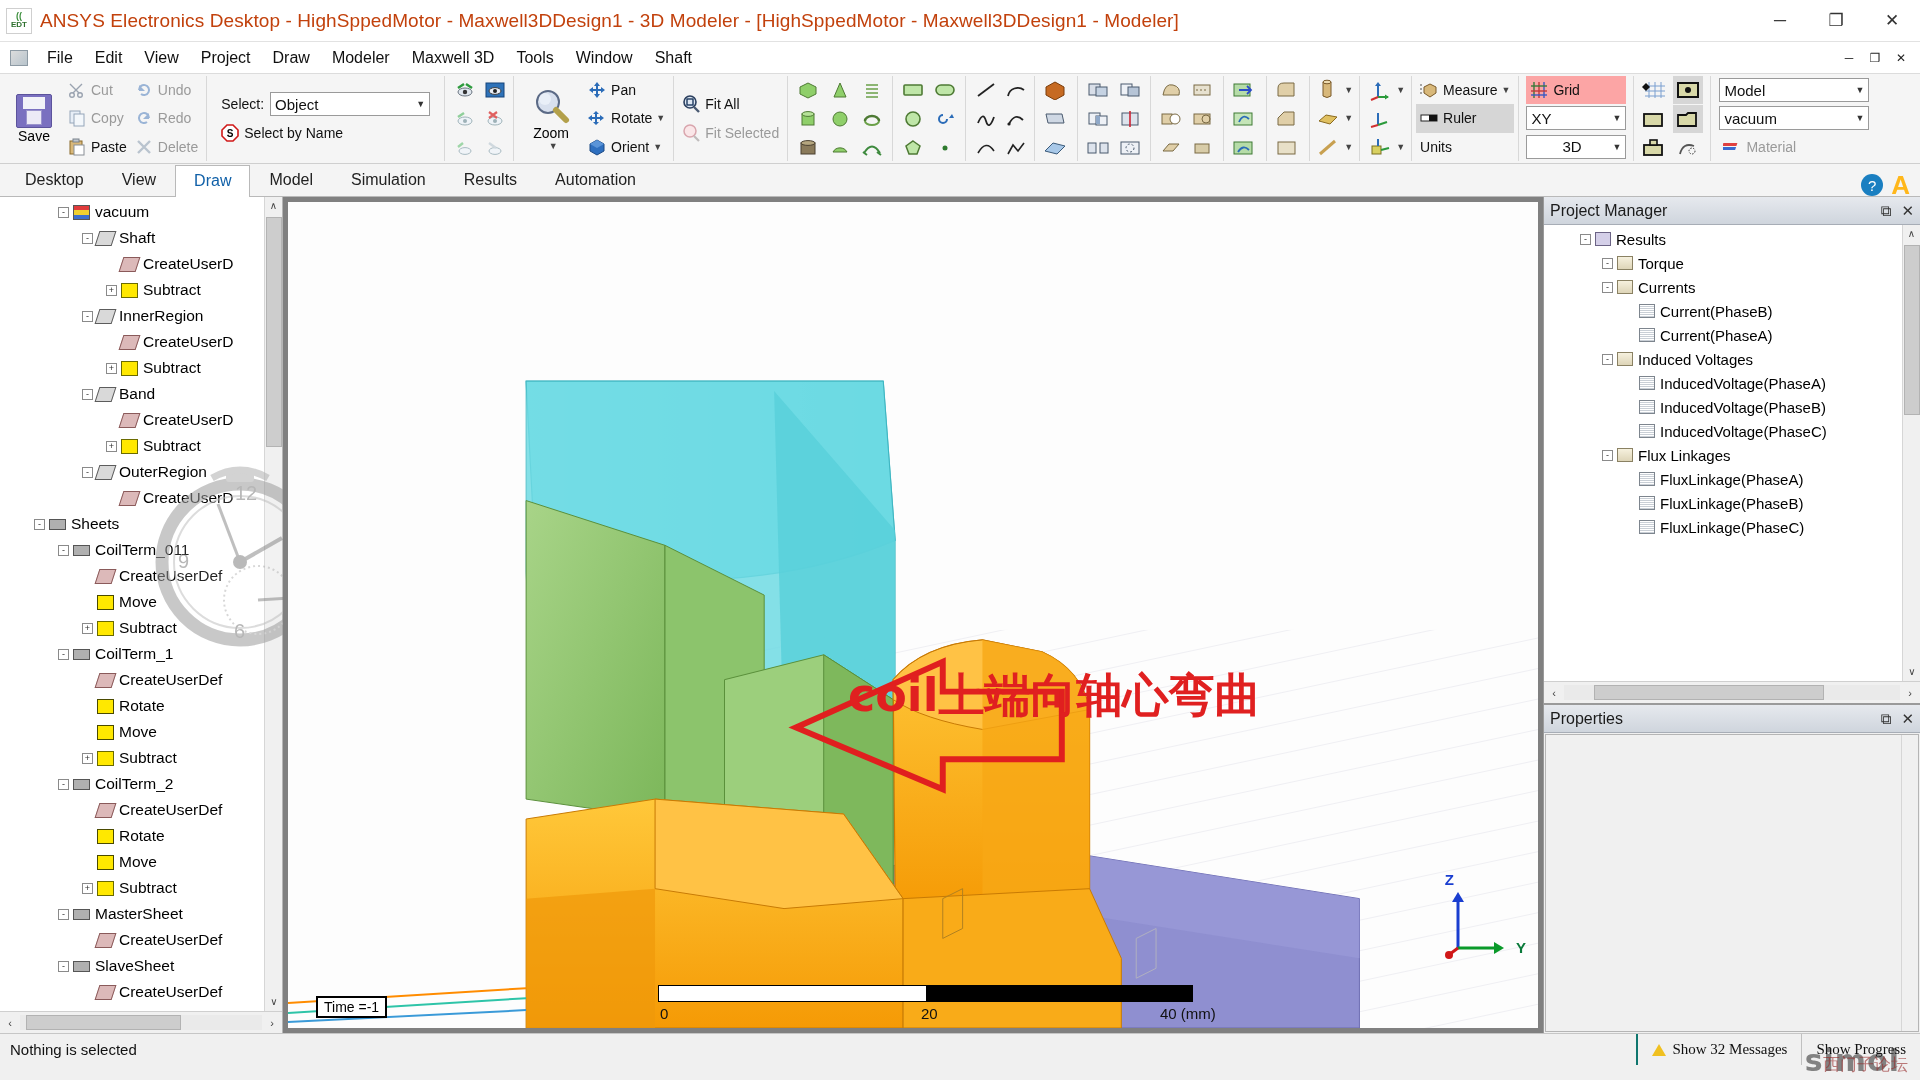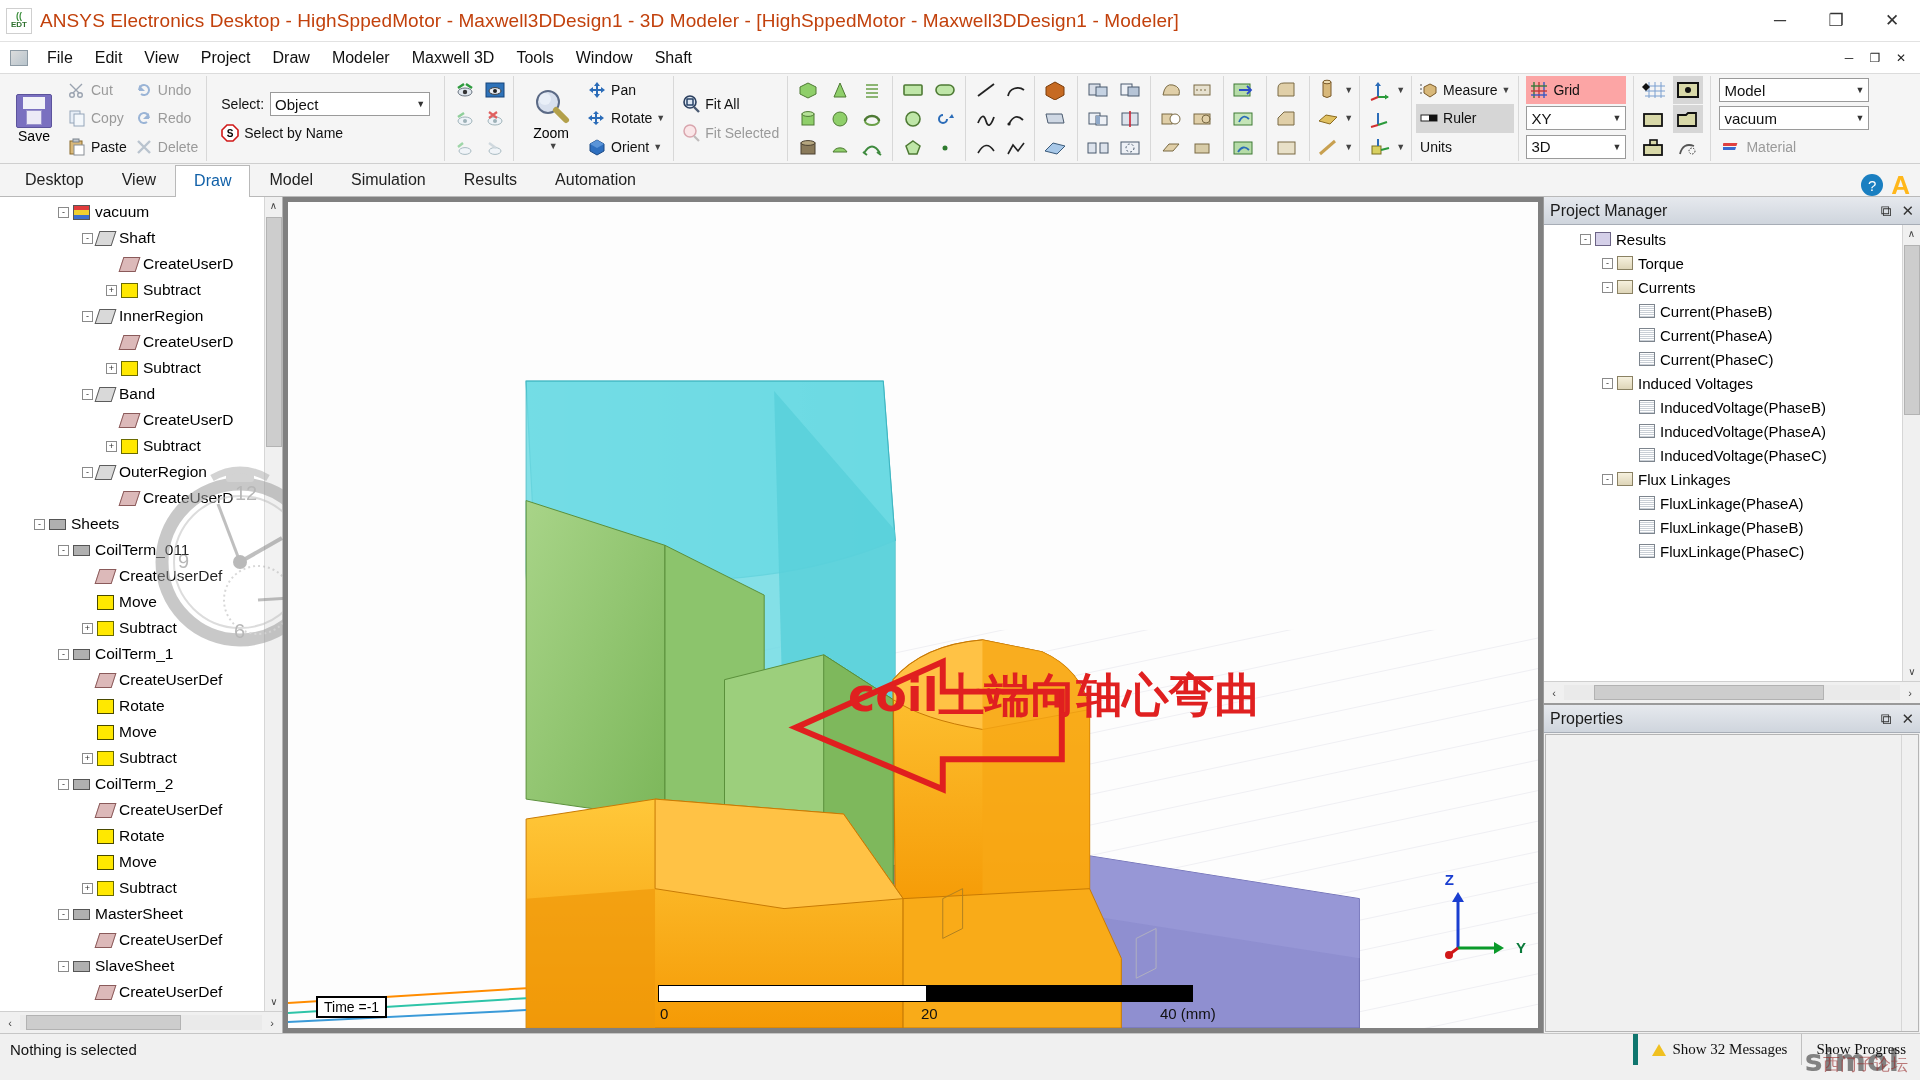--- a/index.html
+++ b/index.html
@@ -143,21 +143,21 @@
      border-top:2px solid #9a9a9a; }
   .propsbody { flex:1; background:#f0f0f0; border:1px solid #b5b5b5;
      margin:1px; position:relative;}
   .propsbody .vsb { position:absolute;right:0;top:0;bottom:0;width:17px;
      background:#f0f0f0;border-left:1px solid #d6d6d6;}
 
   
   .statusbar { height:32px; background:#f0f0f0; border-top:1px solid #c6c6c6;
      display:flex; align-items:center; font-size:15px; color:#111; padding-left:10px; }
   .status-right { margin-left:auto; display:flex; align-items:flex-start;
-     border-left:5px solid #0f766e; height:100%; }
+     border-left:2px solid #0f766e; height:100%; }
   .sbcell { display:flex;align-items:center;height:100%;padding:0 14px;
      border-right:1px solid #c0c0c0; font-family:"Liberation Serif", serif; font-size:15px;}
   .warn-t { width:0;height:0;border-left:7px solid transparent;
      border-right:7px solid transparent;border-bottom:12px solid #f0c020;
      margin-right:6px;}
 
   .wm { position:absolute; right:20px; bottom:2px; font-size:30px; font-weight:bold;
      color:rgba(40,40,40,.55); letter-spacing:1px; pointer-events:none;
      font-family:"DejaVu Sans", sans-serif;}
   .wm2 { position:absolute; right:12px; bottom:4px; font-size:17px;
@@ -750,21 +750,21 @@
             </g>
           </svg>
         <span>Grid</span>
       </div>
       <div class="rowsz" style="padding:0;">
         <span class="selbox" style="width:100px;">
           <span class="cv">XY</span>
           <span class="ar">▼</span>
         </span>
       </div>
-      <div class="rowsz" style="padding:0;">
+      <div class="rowsz" style="padding:0;text-align:center;">
         <span class="selbox" style="width:100px;">
           <span class="cv">3D</span>
           <span class="ar">▼</span>
         </span>
       </div>
     </div>
   </div>
 
   <div class="tgroup">
     <div class="gridicons c2" style="grid-template-columns:repeat(2,34px);">
@@ -1150,39 +1150,34 @@
           <div class="pmrow" style="padding-left: 80px;">
             <span class="exp none"></span>
             <span class="pmi "></span>
             <span>Current(PhaseB)</span>
           </div>
           <div class="pmrow" style="padding-left: 80px;">
             <span class="exp none"></span>
             <span class="pmi "></span>
             <span>Current(PhaseA)</span>
           </div>
-          <div class="pmrow" style="padding-left: 80px;">
-            <span class="exp none"></span>
-            <span class="pmi "></span>
-            <span>Current(PhaseC)</span>
-          </div>
           <div class="pmrow" style="padding-left: 58px;">
             <span class="exp">-</span>
             <span class="pmi grp"></span>
             <span>Induced Voltages</span>
           </div>
           <div class="pmrow" style="padding-left: 80px;">
             <span class="exp none"></span>
             <span class="pmi "></span>
-            <span>InducedVoltage(PhaseB)</span>
+            <span>InducedVoltage(PhaseA)</span>
           </div>
           <div class="pmrow" style="padding-left: 80px;">
             <span class="exp none"></span>
             <span class="pmi "></span>
-            <span>InducedVoltage(PhaseA)</span>
+            <span>InducedVoltage(PhaseB)</span>
           </div>
           <div class="pmrow" style="padding-left: 80px;">
             <span class="exp none"></span>
             <span class="pmi "></span>
             <span>InducedVoltage(PhaseC)</span>
           </div>
           <div class="pmrow" style="padding-left: 58px;">
             <span class="exp">-</span>
             <span class="pmi grp"></span>
             <span>Flux Linkages</span>

